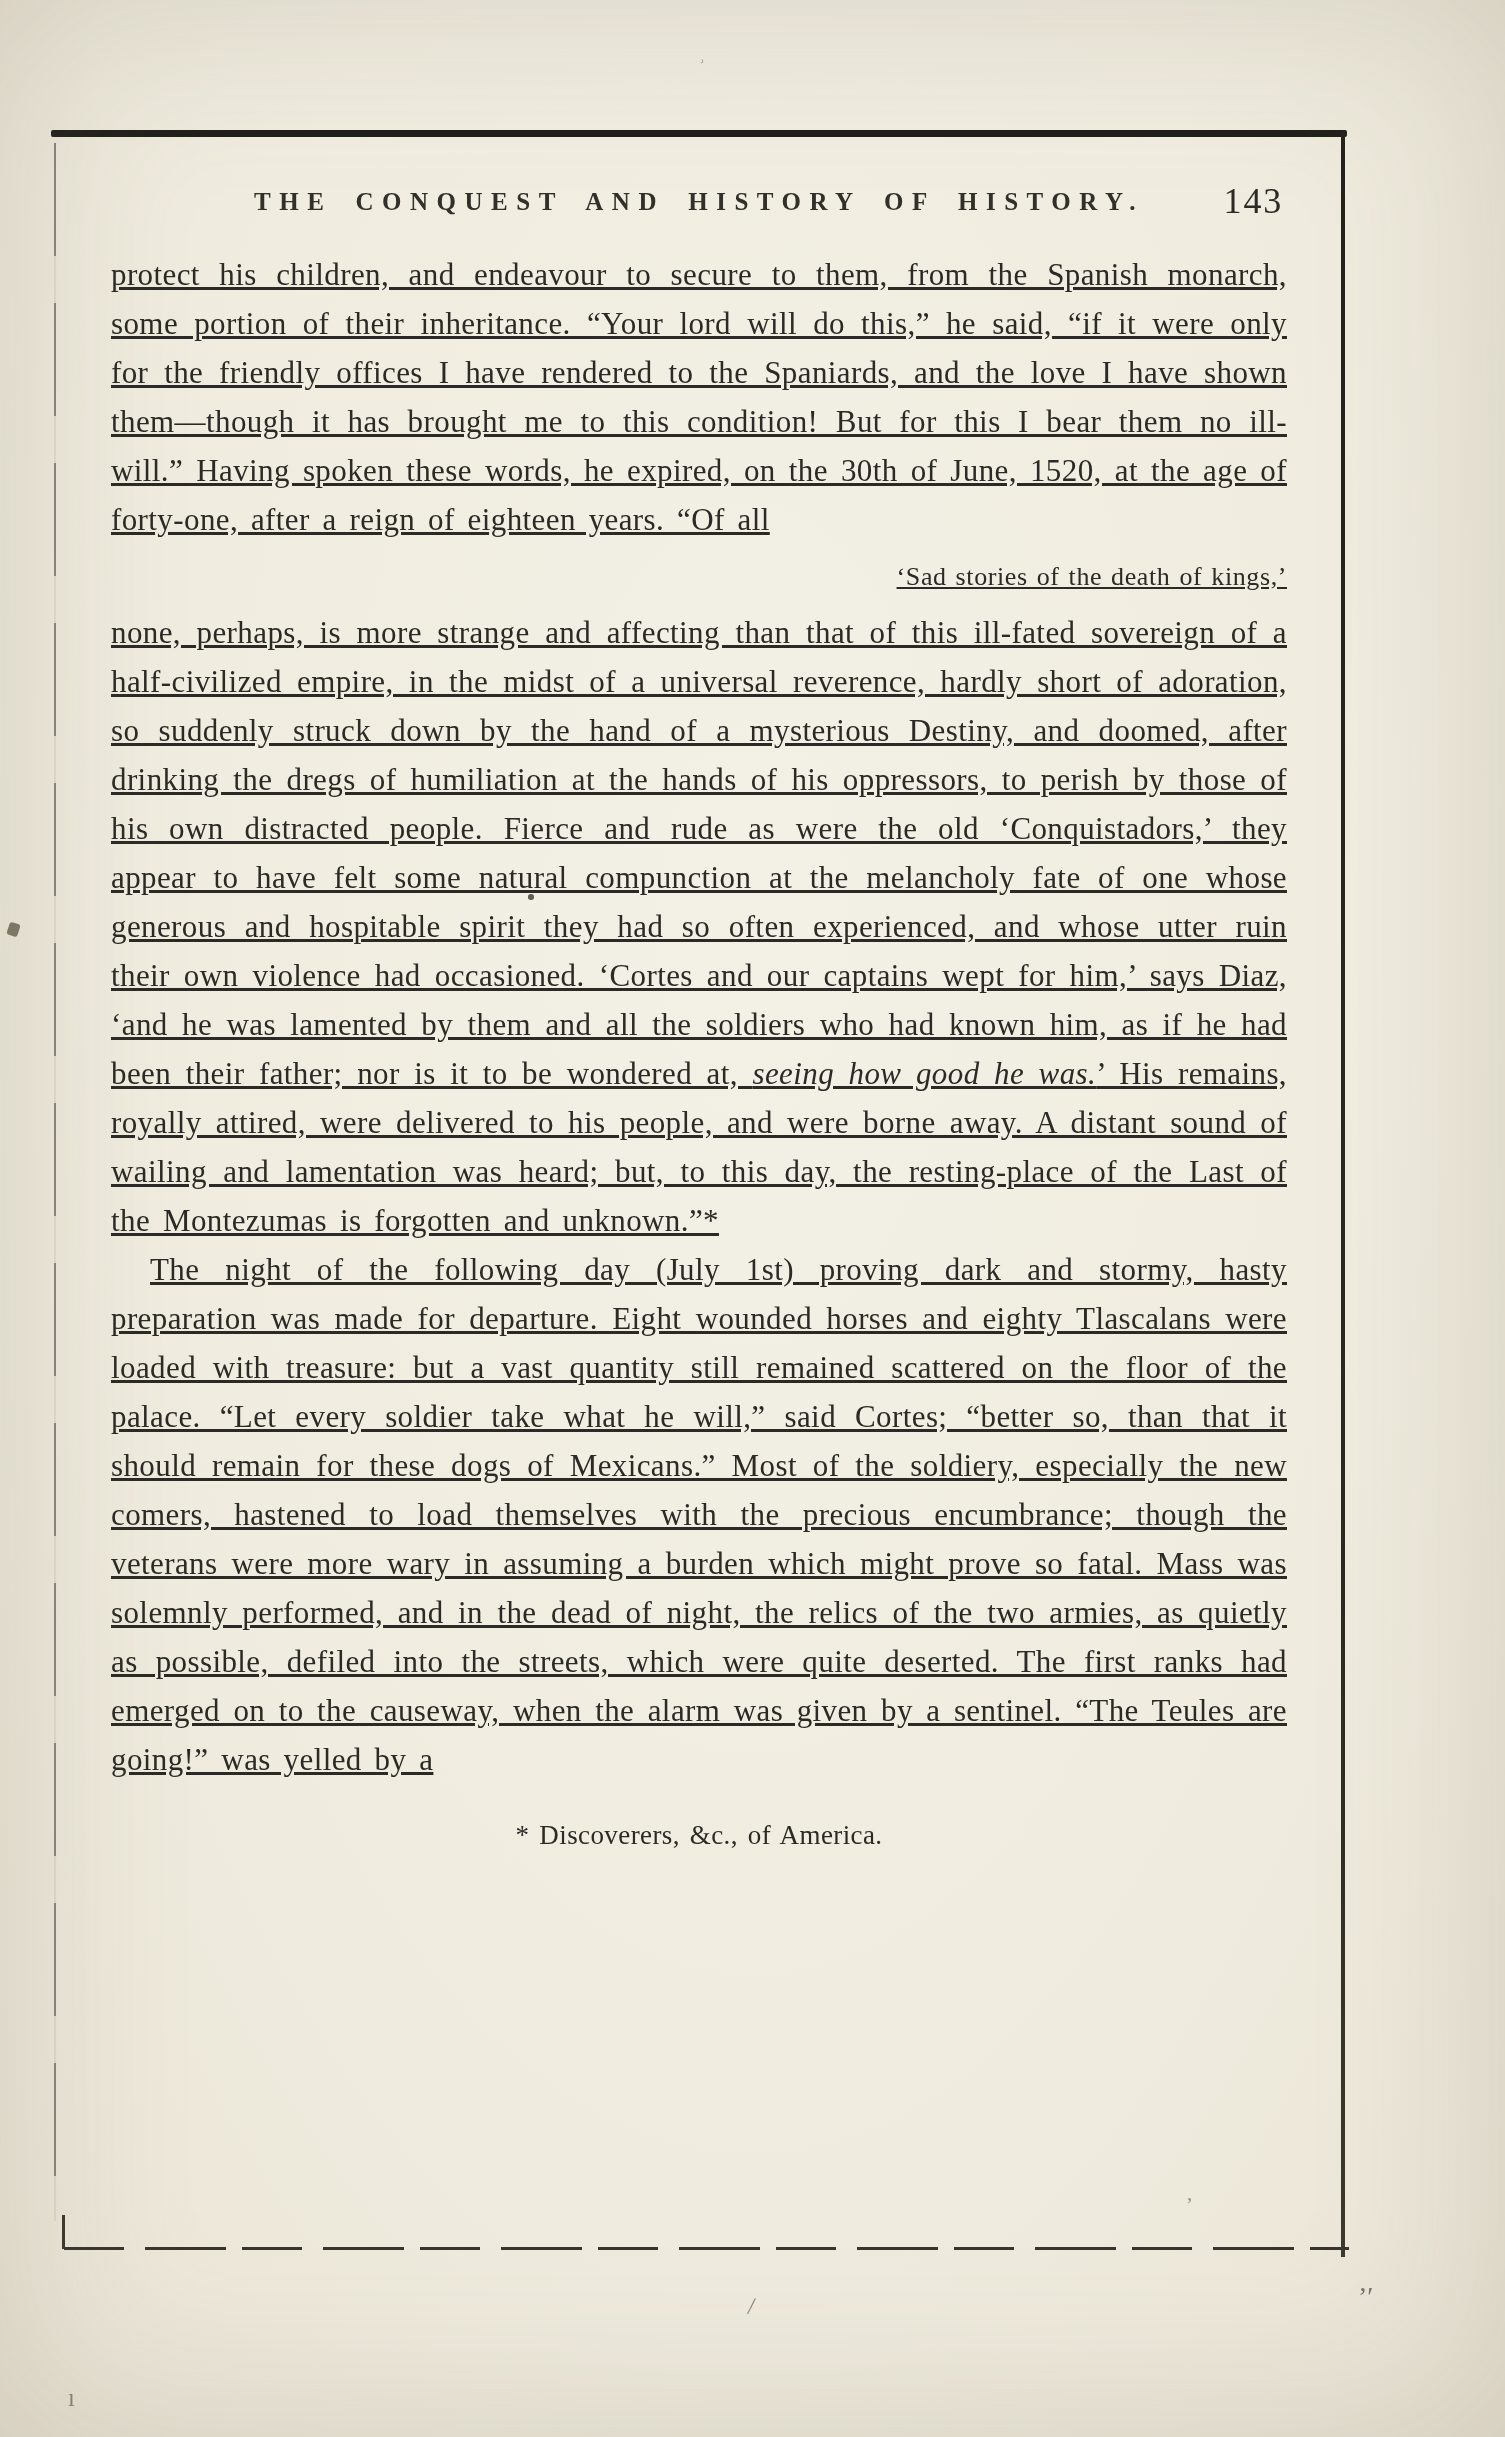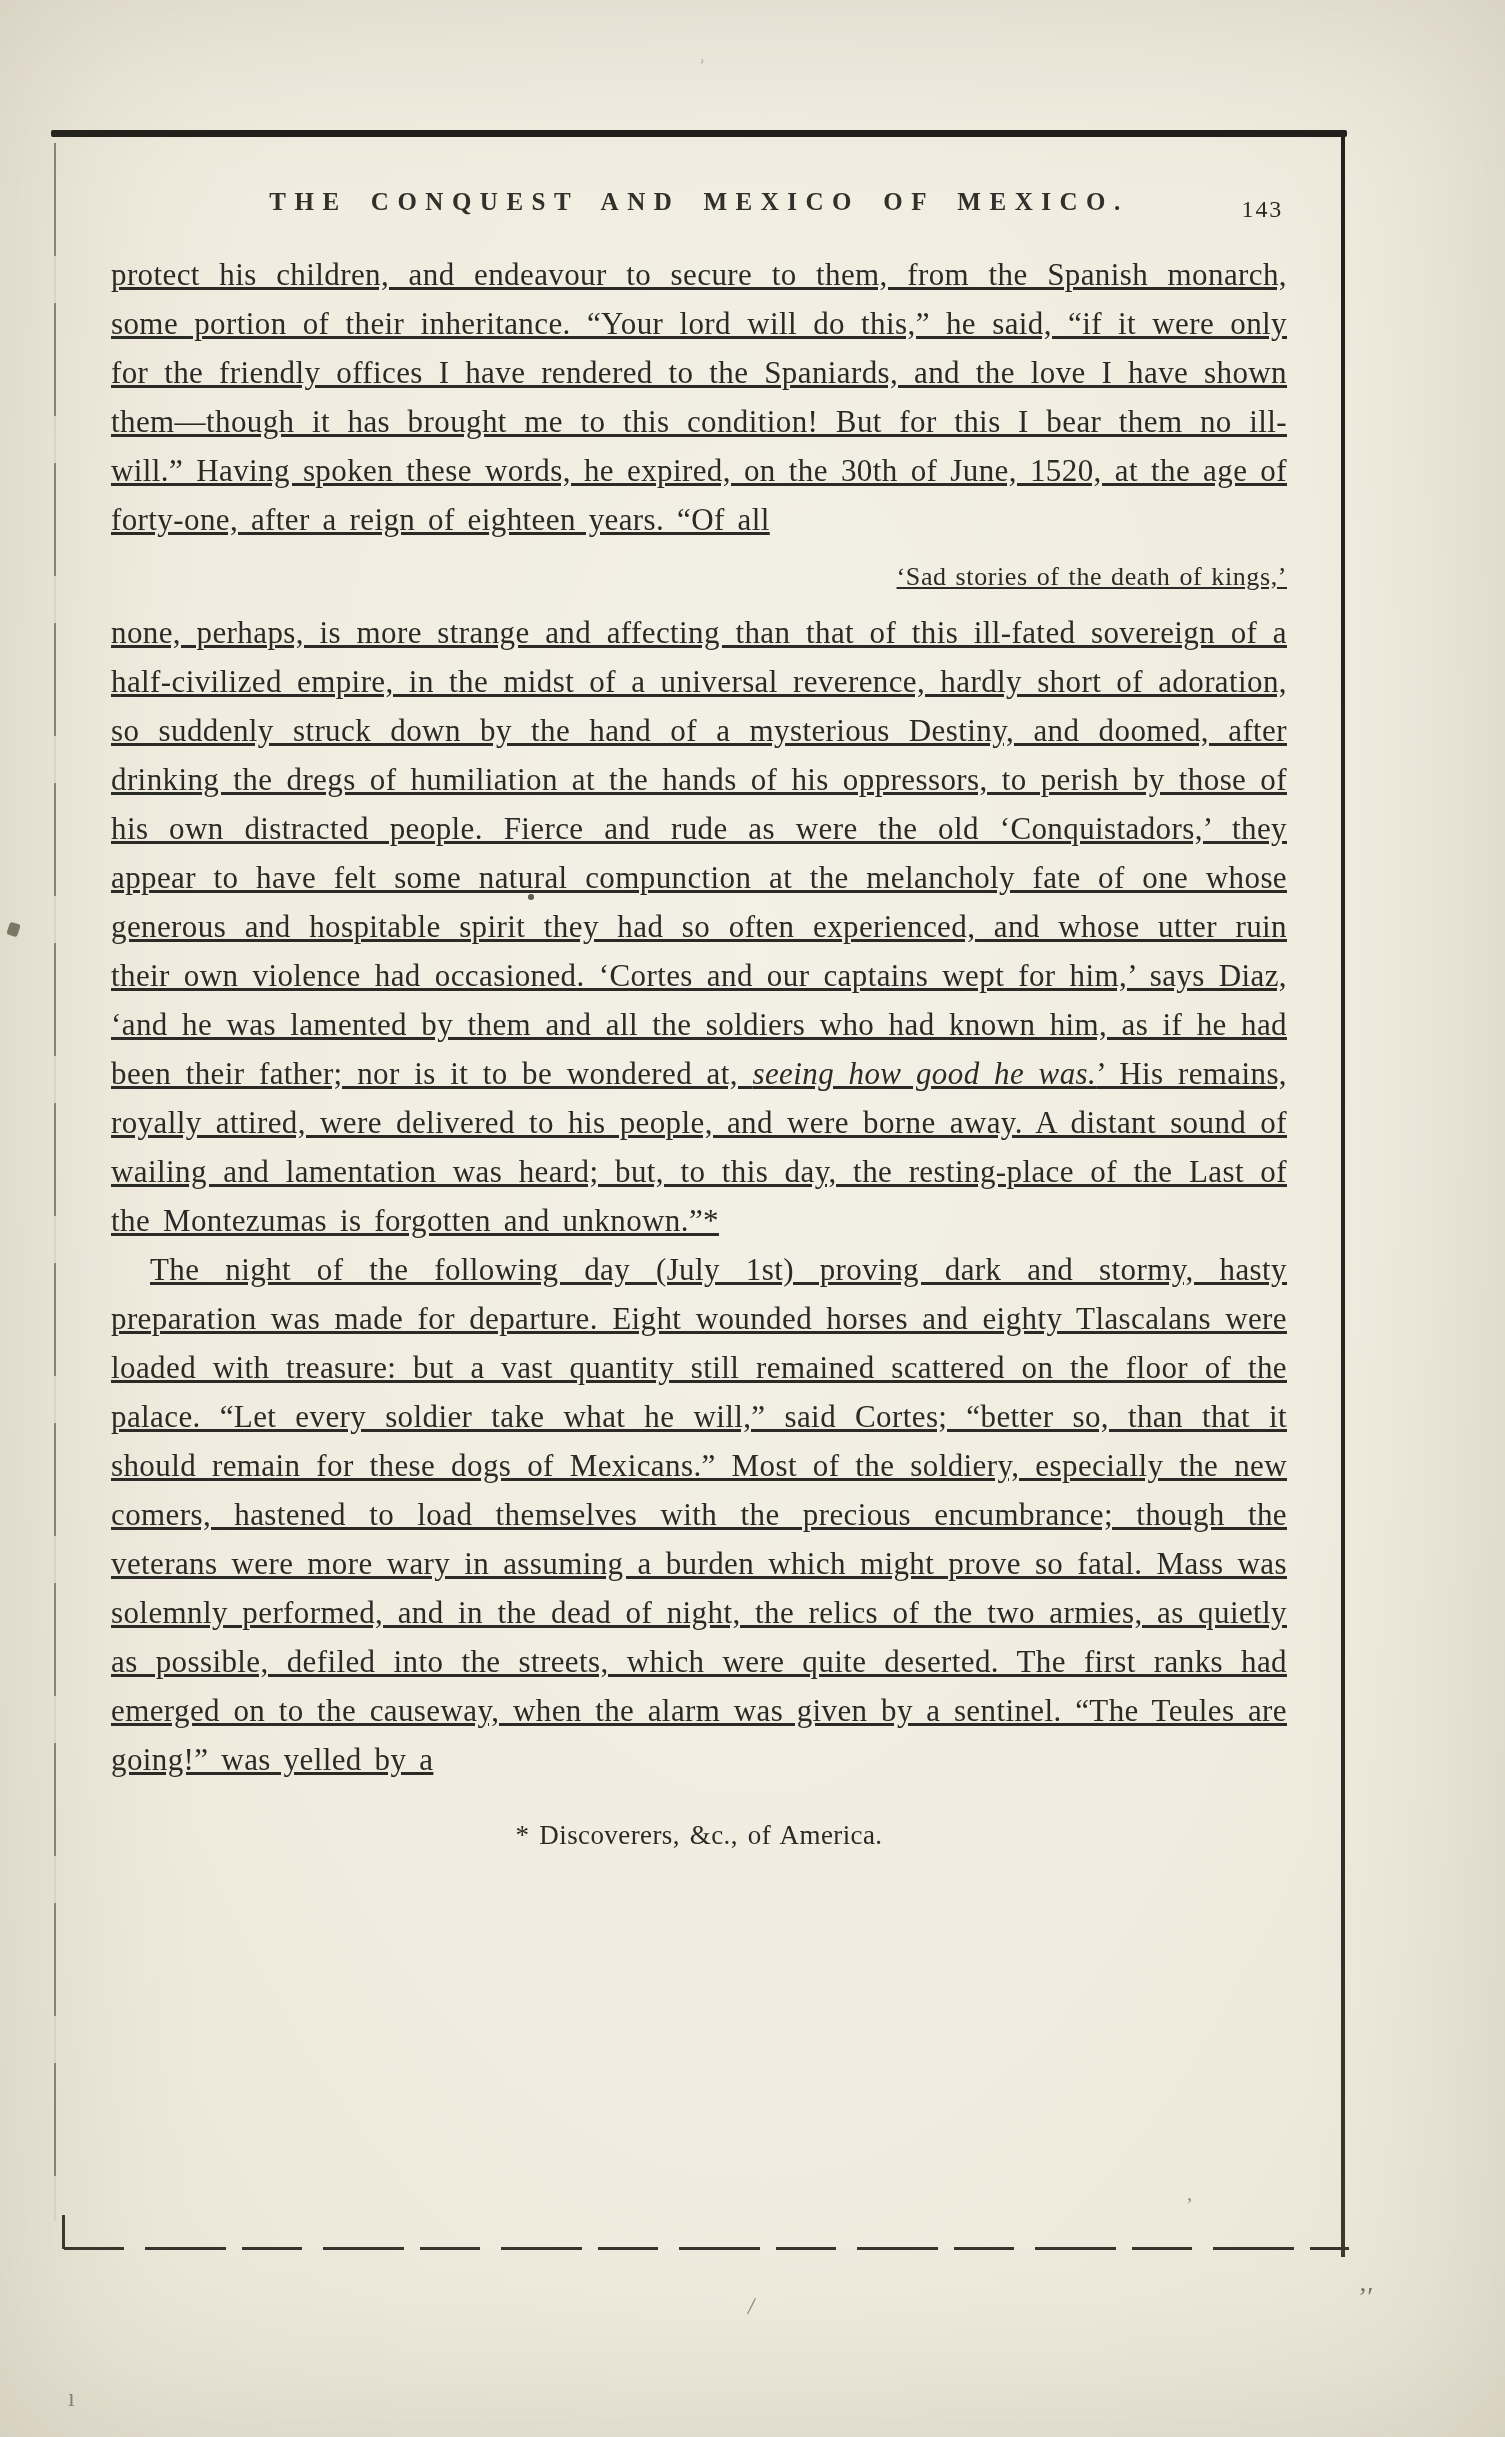--- a/index.html
+++ b/index.html
@@ -46,21 +46,21 @@
   
   .content { position:absolute; left:111px; top:180px; width:1176px; }
 
   .header { position:relative; height:49px; }
   .running-title {
     position:absolute; left:50%; transform:translateX(-50%); top:7.5px;
     font-size:25px; font-weight:bold; letter-spacing:8.5px; word-spacing:8.5px;
     white-space:nowrap; color:#31302a;
   }
   .page-number {
-    position:absolute; right:3.8px; top:16px; font-size:24px;
+    position:absolute; right:3.8px; top:0; font-size:36px;
     letter-spacing:1.9px; color:#2b2a26;text-align:right;
   }
 
   .body-text {
     margin-top:20.7px; font-size:31px; line-height:49px;
     text-align:justify; letter-spacing:0.4px; word-spacing:4.7px;text-decoration:underline;
   }
   .body-text p { margin:0; }
   p.indent { text-indent:39px; }
   .verse {
@@ -93,21 +93,21 @@
 
   <div class="rule-top"></div>
   <div class="rule-right"></div>
   <div class="rule-left"></div>
   <div class="rule-left-stub"></div>
   <div class="rule-bottom"></div>
 
   <div class="content">
 
     <div class="header">
-      <div class="running-title">THE CONQUEST AND MEXICO OF MEXICO.</div>
+      <div class="running-title">THE CONQUEST AND HISTORY OF HISTORY.</div>
       <div class="page-number">143</div>
     </div>
 
     <div class="body-text">
       <p class="para">protect his children, and endeavour to secure to them, from the Spanish monarch, some portion of their inheritance. “Your lord will do this,” he said, “if it were only for the friendly offices I have rendered to the Spaniards, and the love I have shown them—though it has brought me to this condition! But for this I bear them no ill-will.” Having spoken these words, he expired, on the 30th of June, 1520, at the age of forty-one, after a reign of eighteen years. “Of all</p>
 
       <div class="verse">‘Sad stories of the death of kings,’</div>
 
       <p class="para"><span>none, perhaps, is more strange and affecting than that of this ill-fated sovereign of a half-civilized empire, in the midst of a universal reverence, hardly short of adoration, so suddenly struck down by the hand of a mysterious Destiny, and doomed, after drinking the dregs of humiliation at the hands of his oppressors, to perish by those of his own distracted people. Fierce and rude as were the old ‘Conquistadors,’ they appear to have felt some natural compunction at the melancholy fate of one whose generous and hospitable spirit they had so often experienced, and whose utter ruin their own violence had occasioned. ‘Cortes and our captains wept for him,’ says Diaz, ‘and he was lamented by them and all the soldiers who had known him, as if he had been their father; nor is it to be wondered at, </span><em>seeing how good he was.</em><span>’ His remains, royally attired, were delivered to his people, and were borne away. A distant sound of wailing and lamentation was heard; but, to this day, the resting-place of the Last of the Montezumas is forgotten and unknown.”*</span></p>
 

